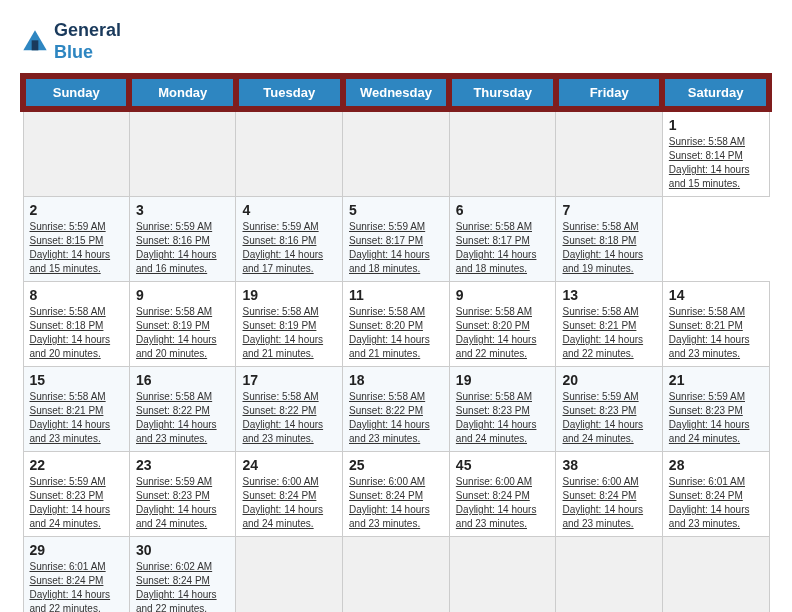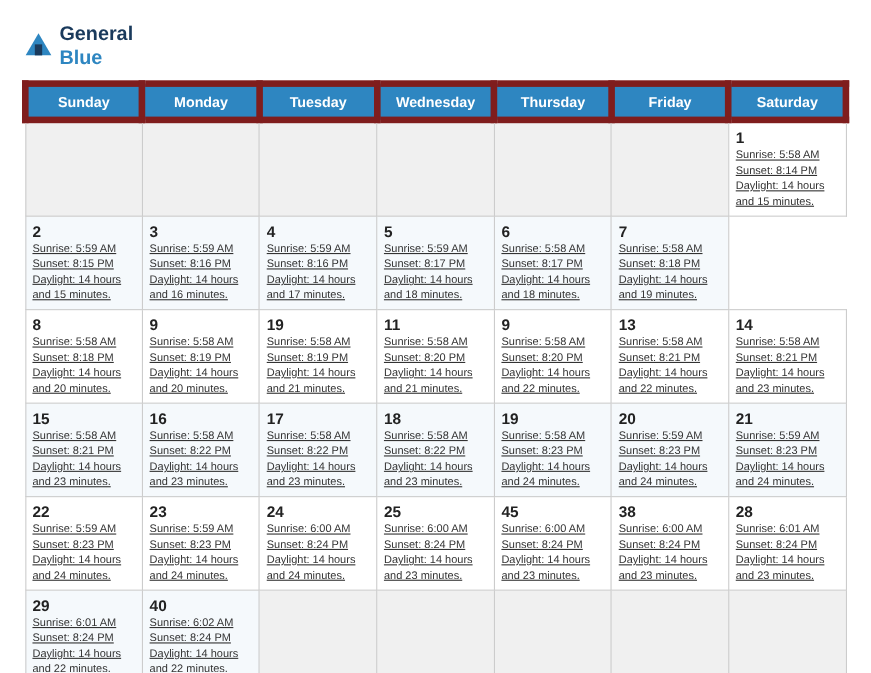--- a/index.html
+++ b/index.html
@@ -249,21 +249,21 @@
         <span class="day-number">28</span>
         <span class="day-info">Sunrise: 6:01 AM<br>Sunset: 8:24 PM<br>Daylight: 14 hours and 23 minutes.</span>
       </td>
       </tr>
       <tr>
         <td>
         <span class="day-number">29</span>
         <span class="day-info">Sunrise: 6:01 AM<br>Sunset: 8:24 PM<br>Daylight: 14 hours and 22 minutes.</span>
       </td>
         <td>
-        <span class="day-number">40</span>
+        <span class="day-number">30</span>
         <span class="day-info">Sunrise: 6:02 AM<br>Sunset: 8:24 PM<br>Daylight: 14 hours and 22 minutes.</span>
       </td>
         <td class="empty-cell"></td>
         <td class="empty-cell"></td>
         <td class="empty-cell"></td>
         <td class="empty-cell"></td>
         <td class="empty-cell"></td>
       </tr>
     </tbody>
 </table>

